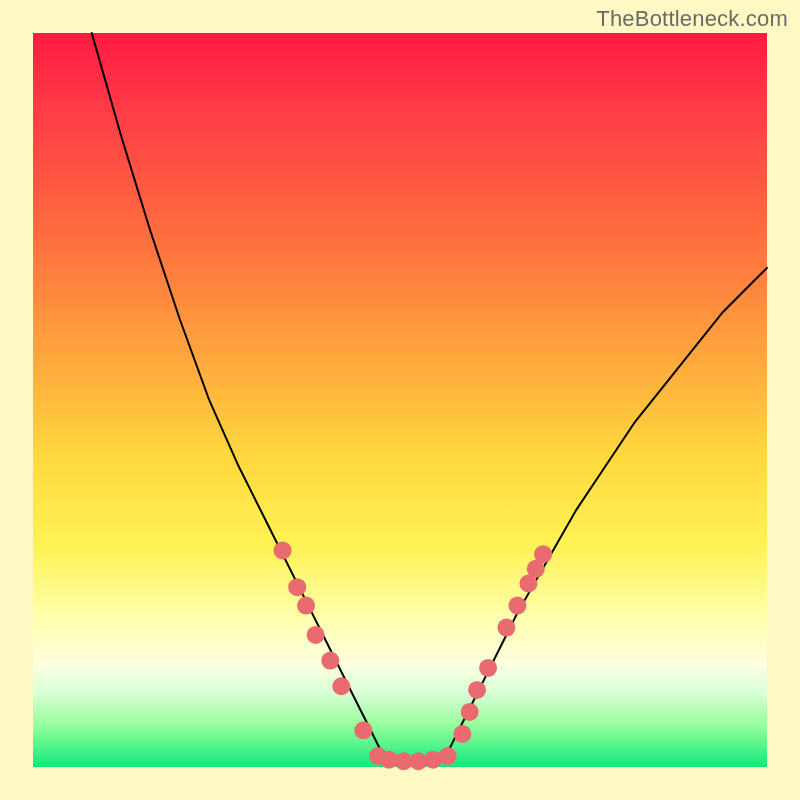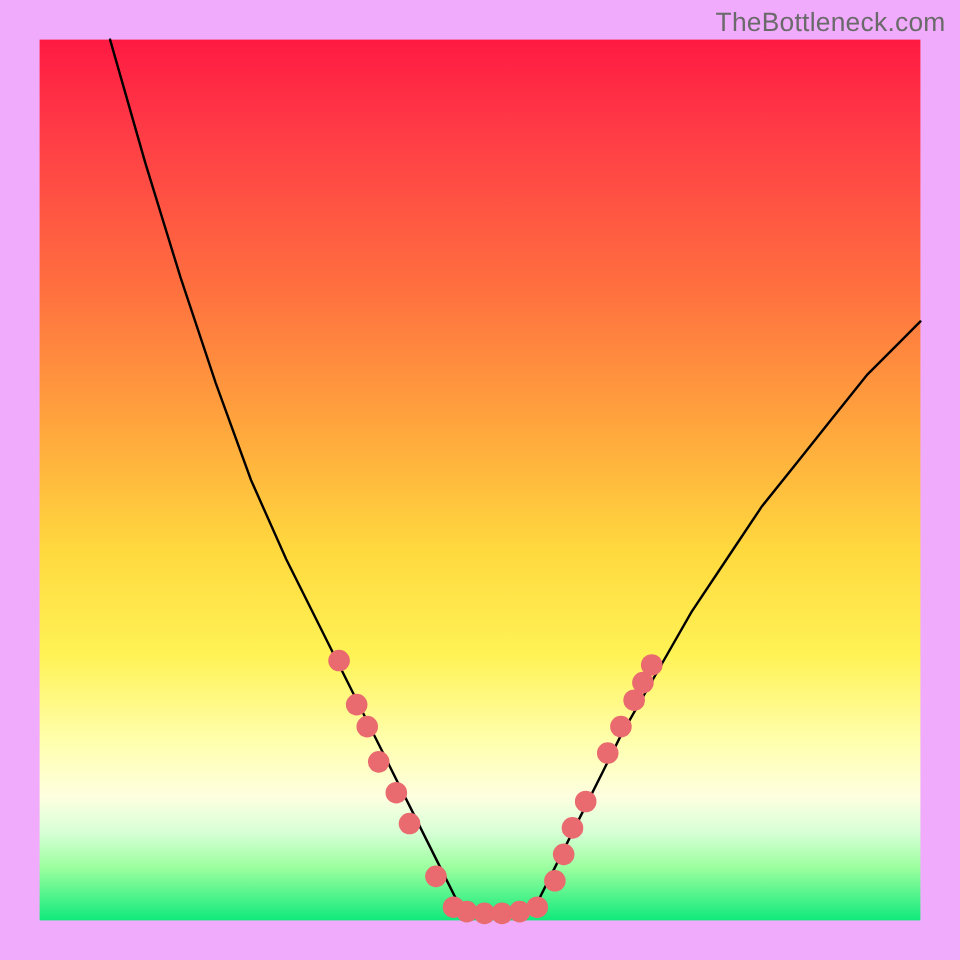--- a/index.html
+++ b/index.html
@@ -10,21 +10,21 @@
     background: #000;
     overflow: hidden;
     font-family: Arial, Helvetica, sans-serif;
   }
   .frame {
     position: absolute;
     left: 0;
     top: 0;
     width: 800px;
     height: 800px;
-    background: #f0abfc;
+    background: #fef9c3;
   }
   .plot-area {
     position: absolute;
     left: 33px;
     top: 33px;
     width: 734px;
     height: 734px;
     
     background: linear-gradient(to bottom,
       #ff1a42 0%,

